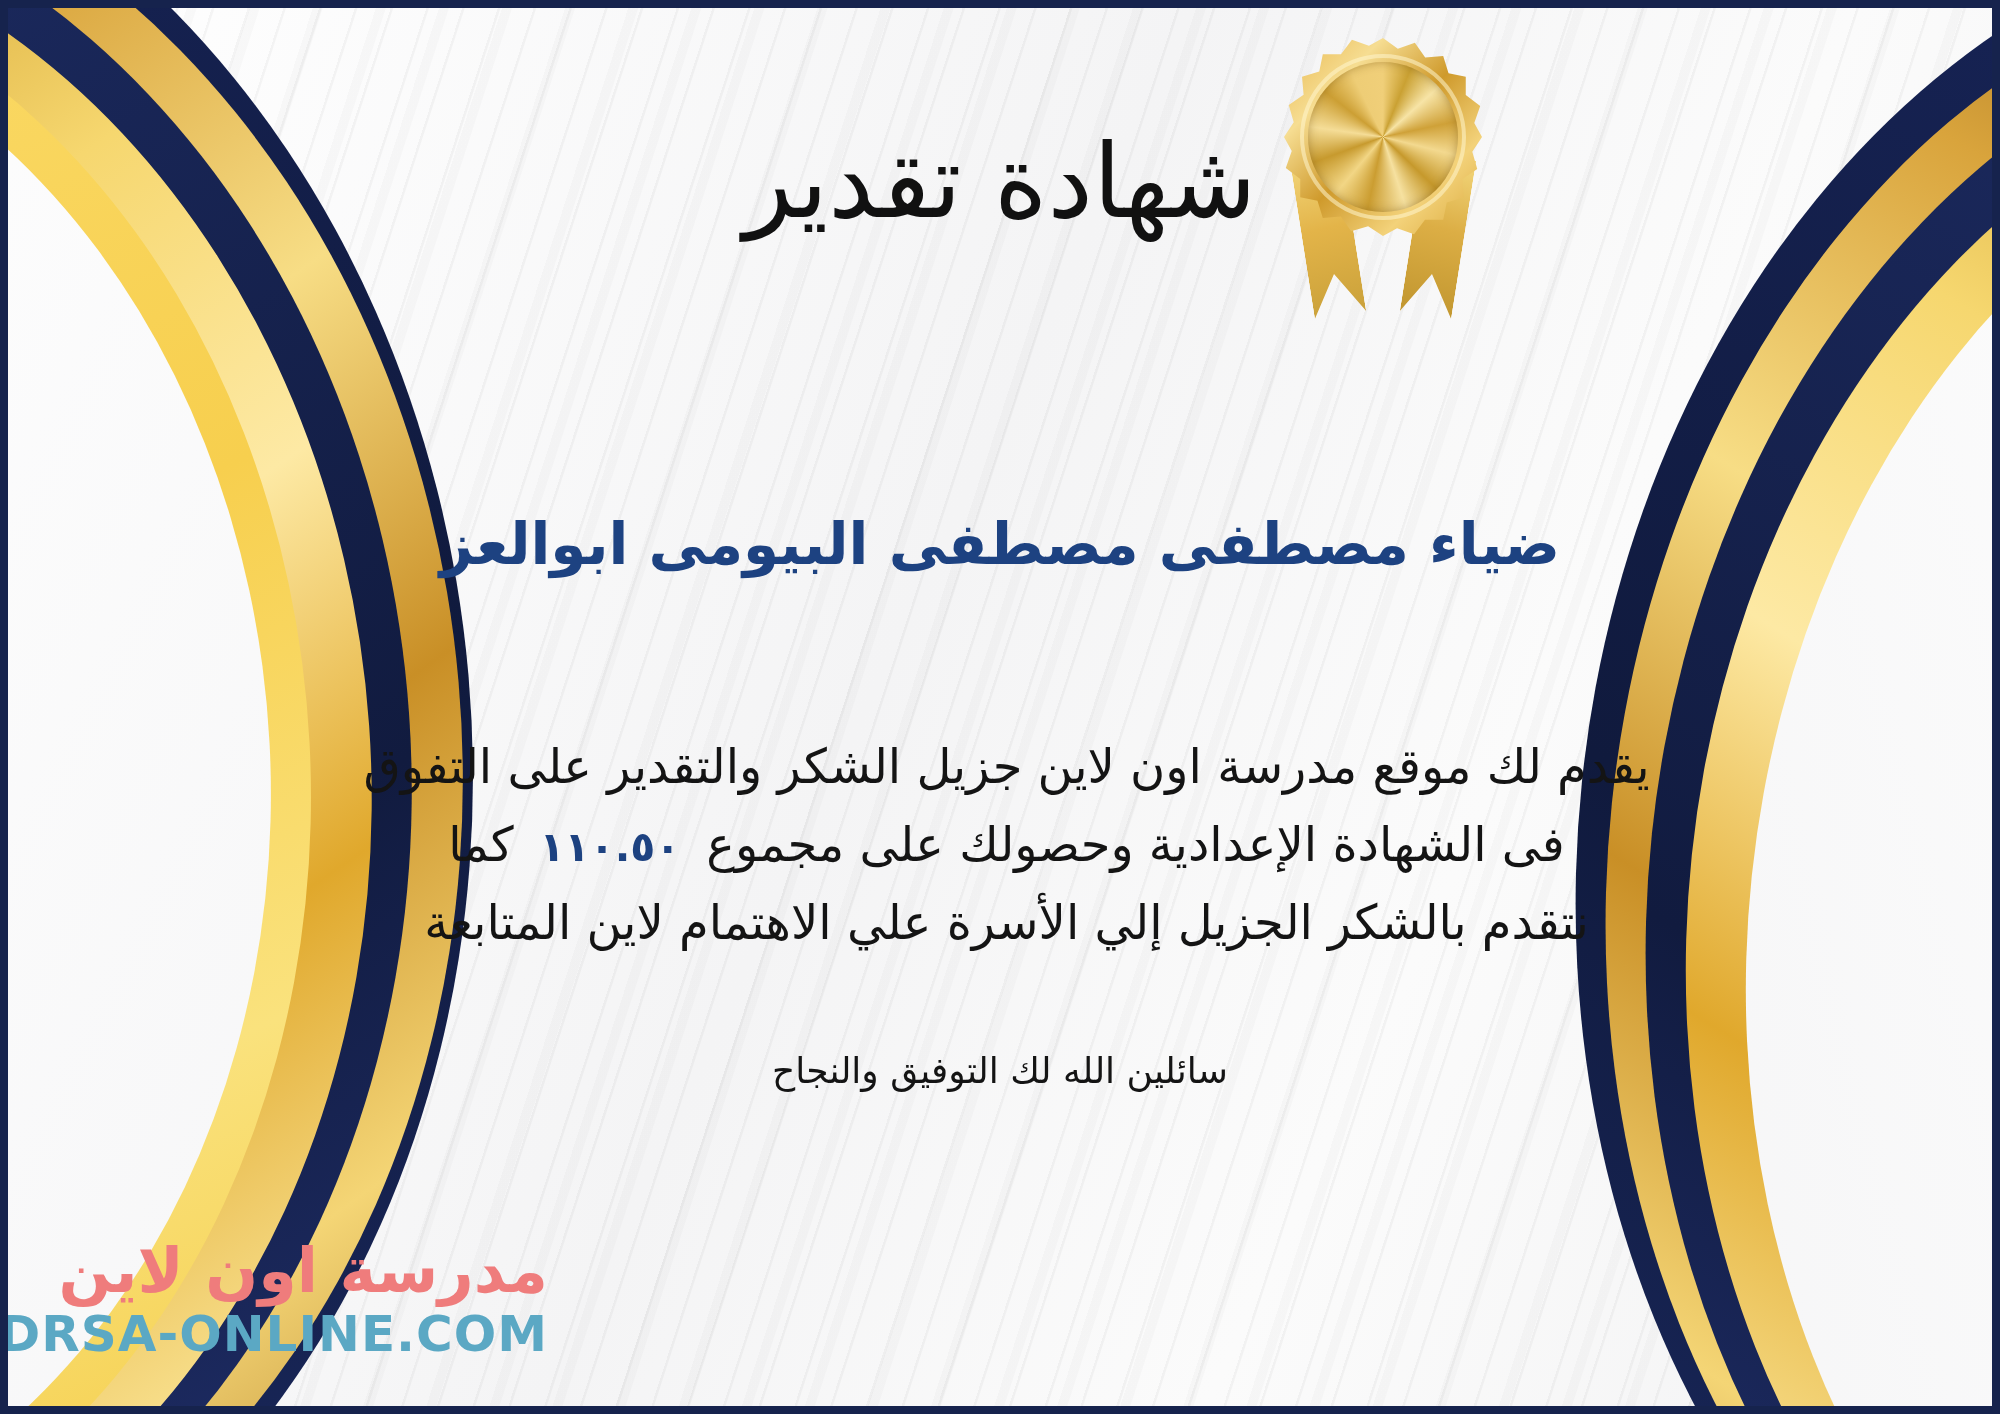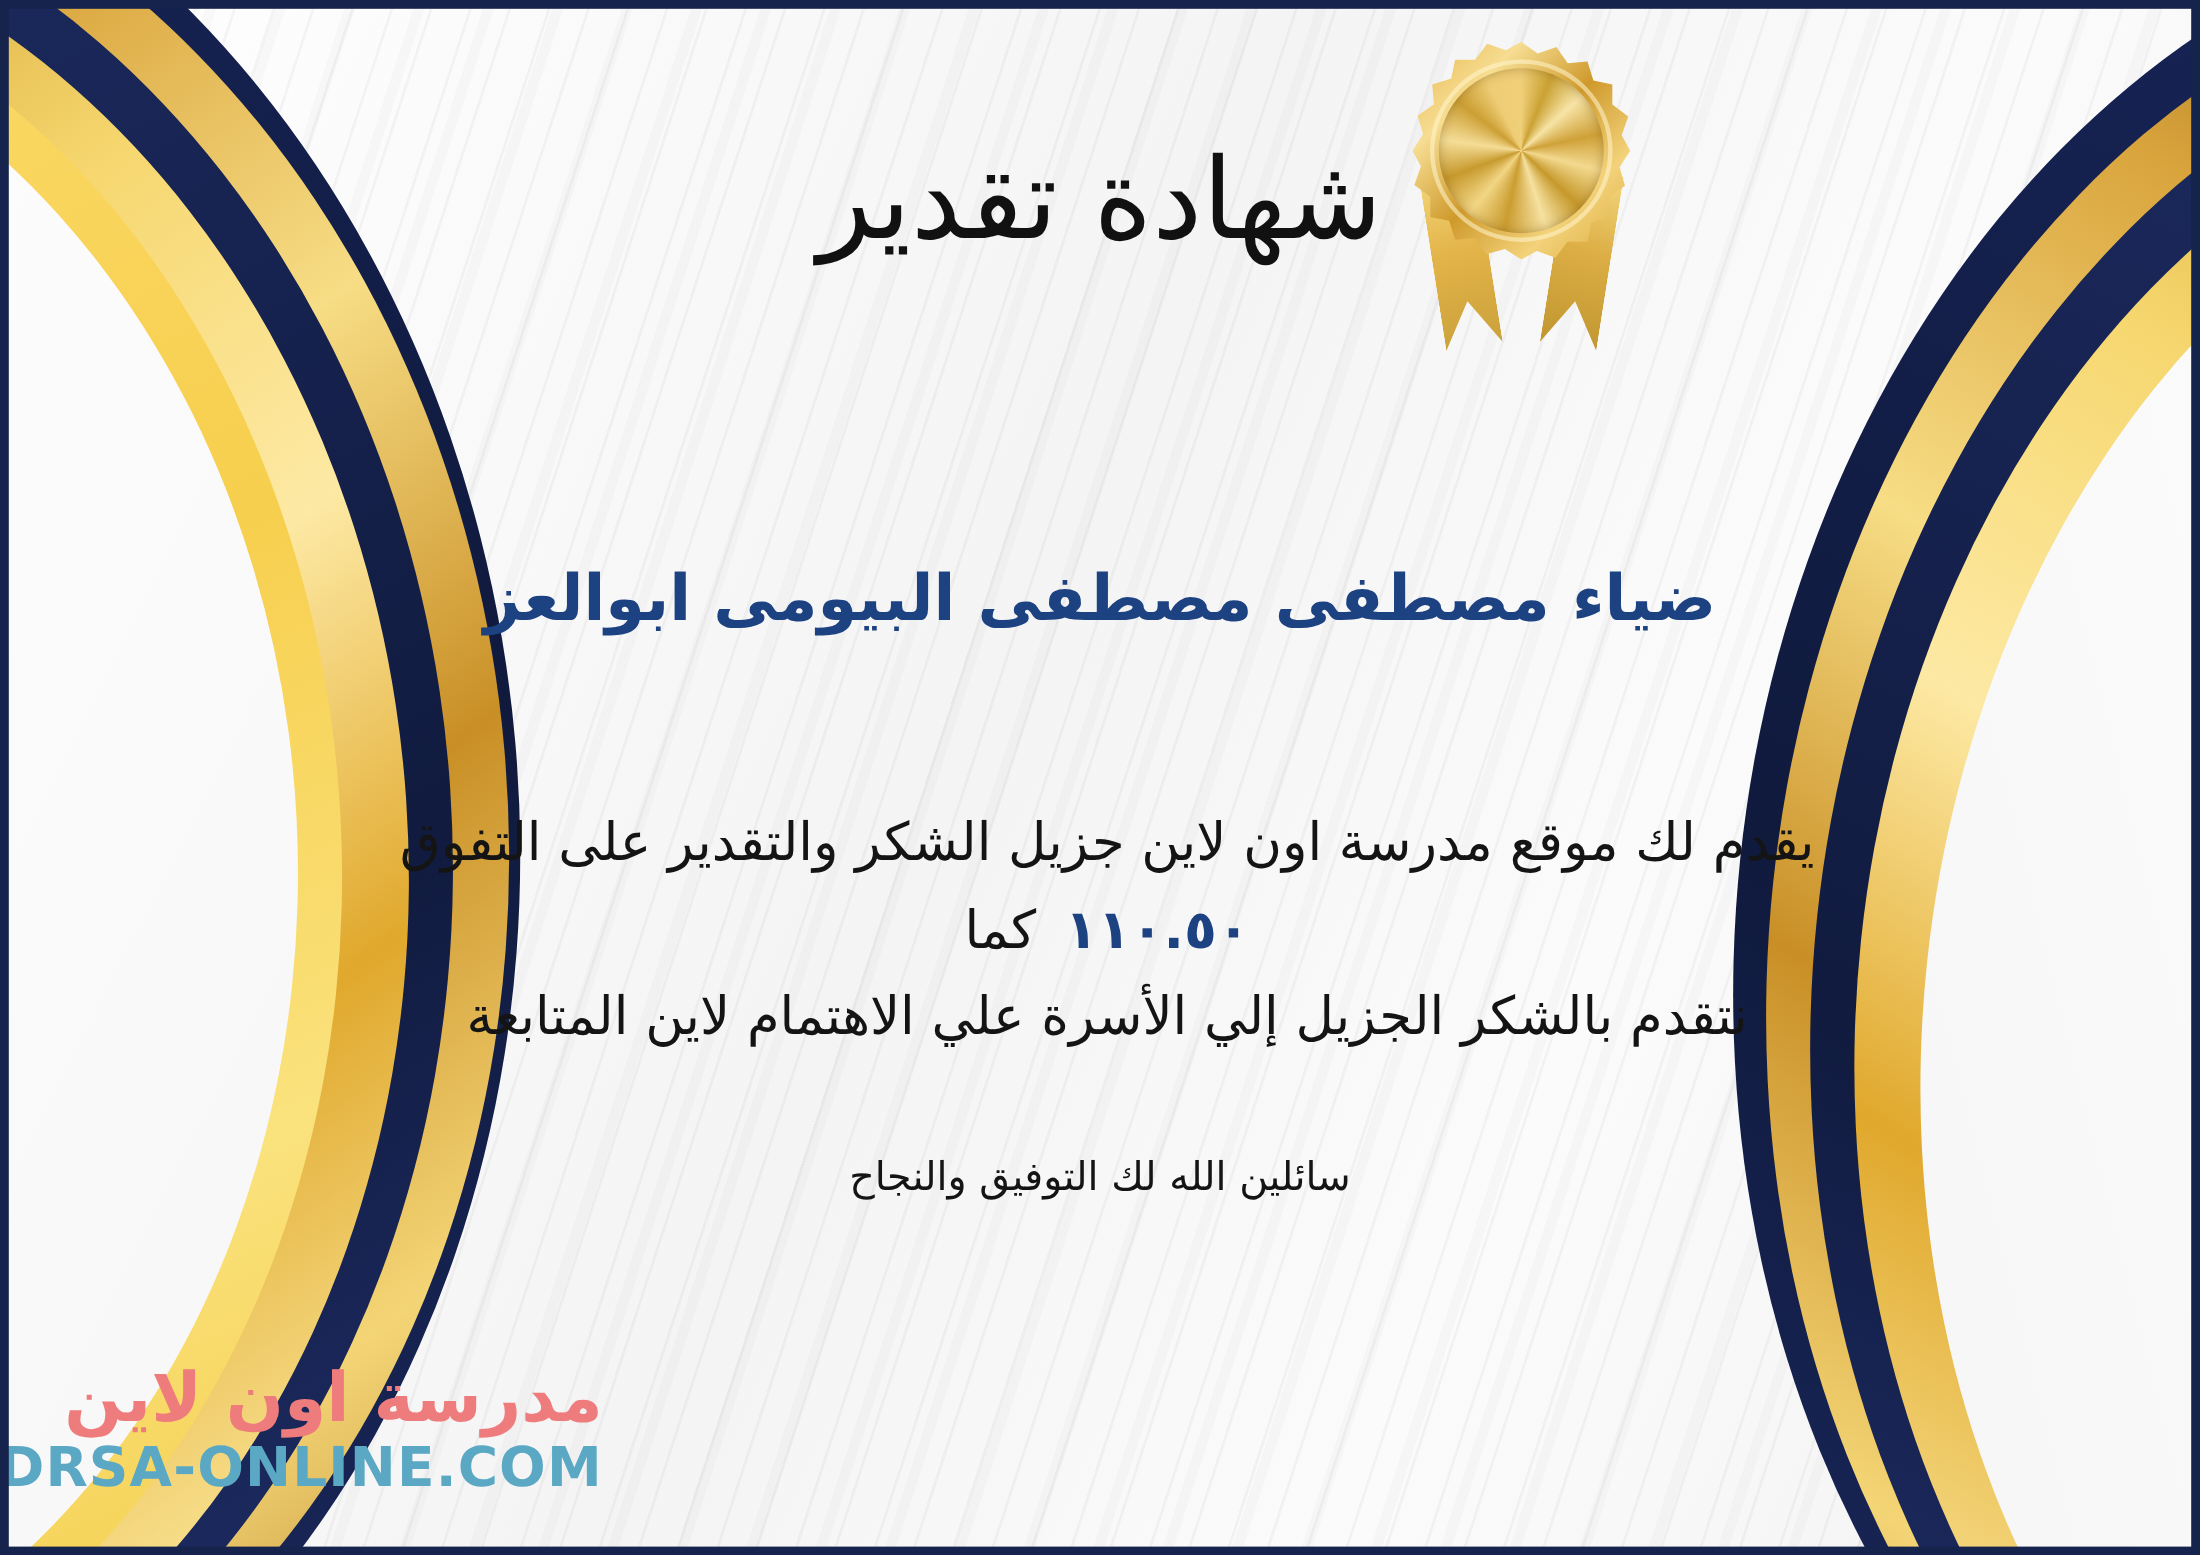--- a/index.html
+++ b/index.html
@@ -198,21 +198,21 @@
   .body-line.l2{
     display:flex;
     flex-direction:row;
     align-items:baseline;
     justify-content:center;
     gap:26px;
   }
   .score{
     color:#1d4281;
     font-weight:700;
-    font-size:49px;
+    font-size:41px;
     letter-spacing:2px;
     direction:ltr;
     unicode-bidi:bidi-override;
   }
   .score-tail{white-space:nowrap;}
   .closing-line{
     position:absolute;
     left:0;right:0;top:1042px;
     font-size:36px;
     color:#141414;
@@ -270,20 +270,21 @@
 
   <div class="content">
 
     <div class="cert-title">شهادة تقدير</div>
 
     <div class="recipient-name">ضياء مصطفى مصطفى البيومى ابوالعز</div>
 
     <div class="body-block">
       <span class="body-line">يقدم لك موقع مدرسة اون لاين جزيل الشكر  والتقدير على التفوق</span>
       <span class="body-line l2">
+        <span class="score-tail">فى الشهادة الإعدادية وحصولك على مجموع</span>
         <span class="score">١١٠.٥٠</span>
         <span class="score-tail">كما</span>
       </span>
       <span class="body-line">نتقدم  بالشكر الجزيل إلي الأسرة علي الاهتمام لاين المتابعة</span>
     </div>
 
     <div class="closing-line">سائلين الله لك التوفيق  والنجاح</div>
   </div>
 
   <div class="brand">

